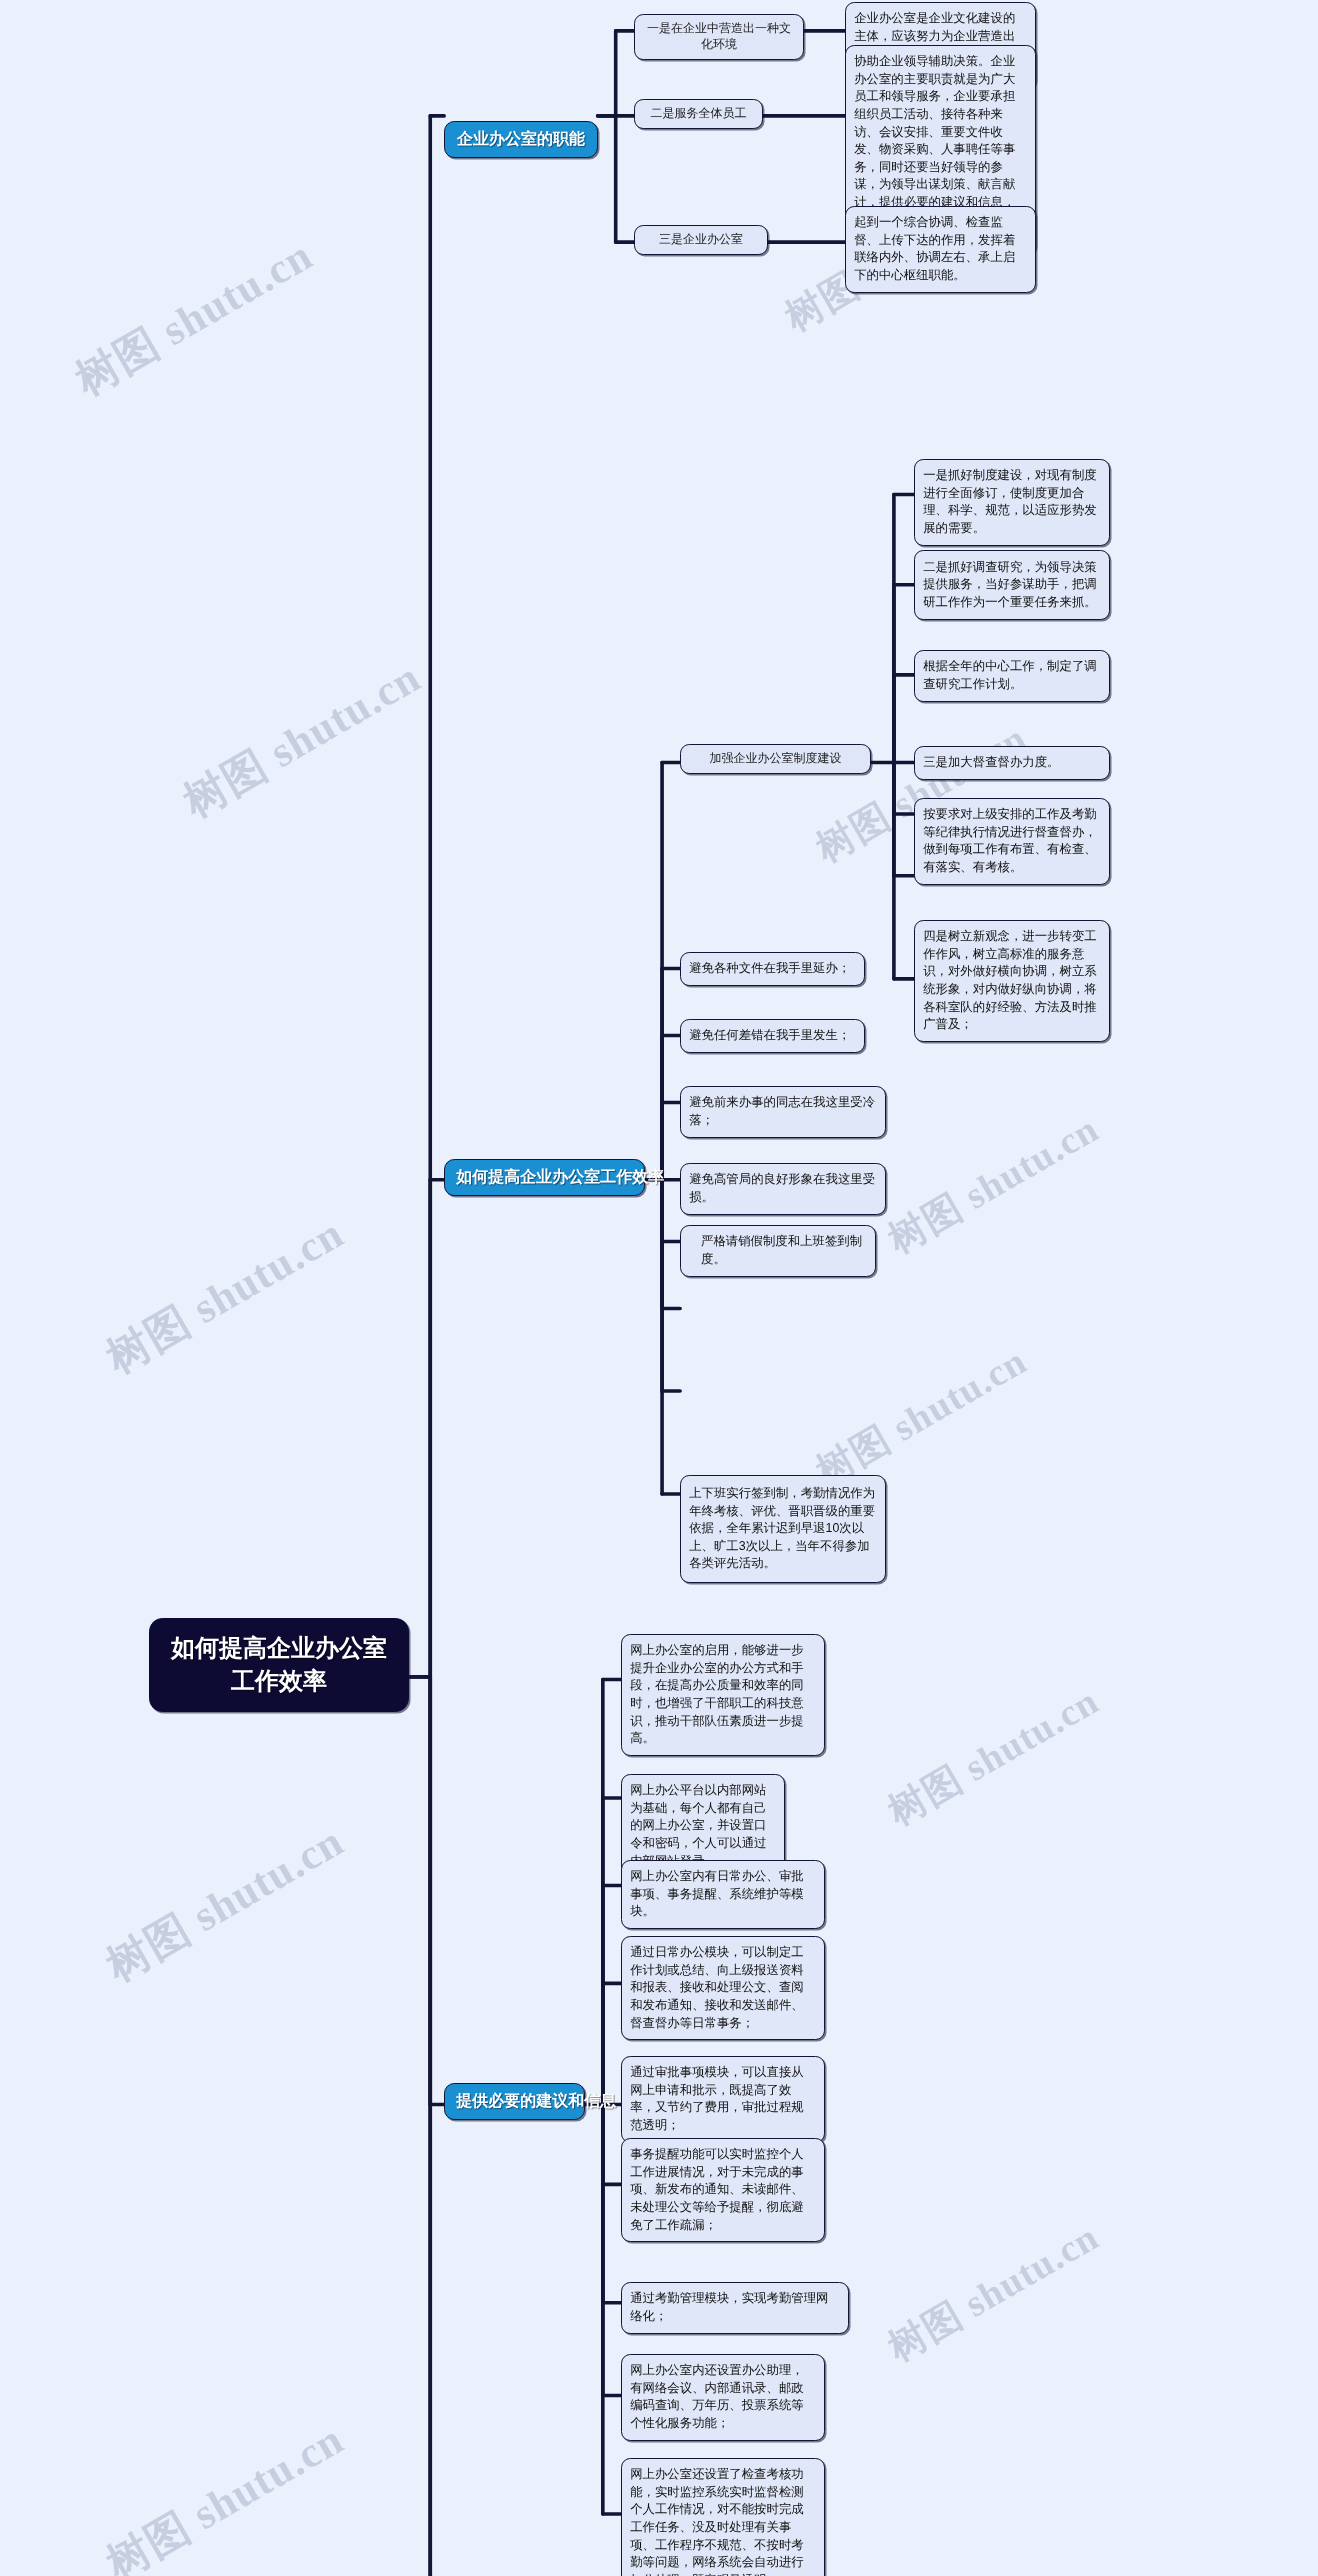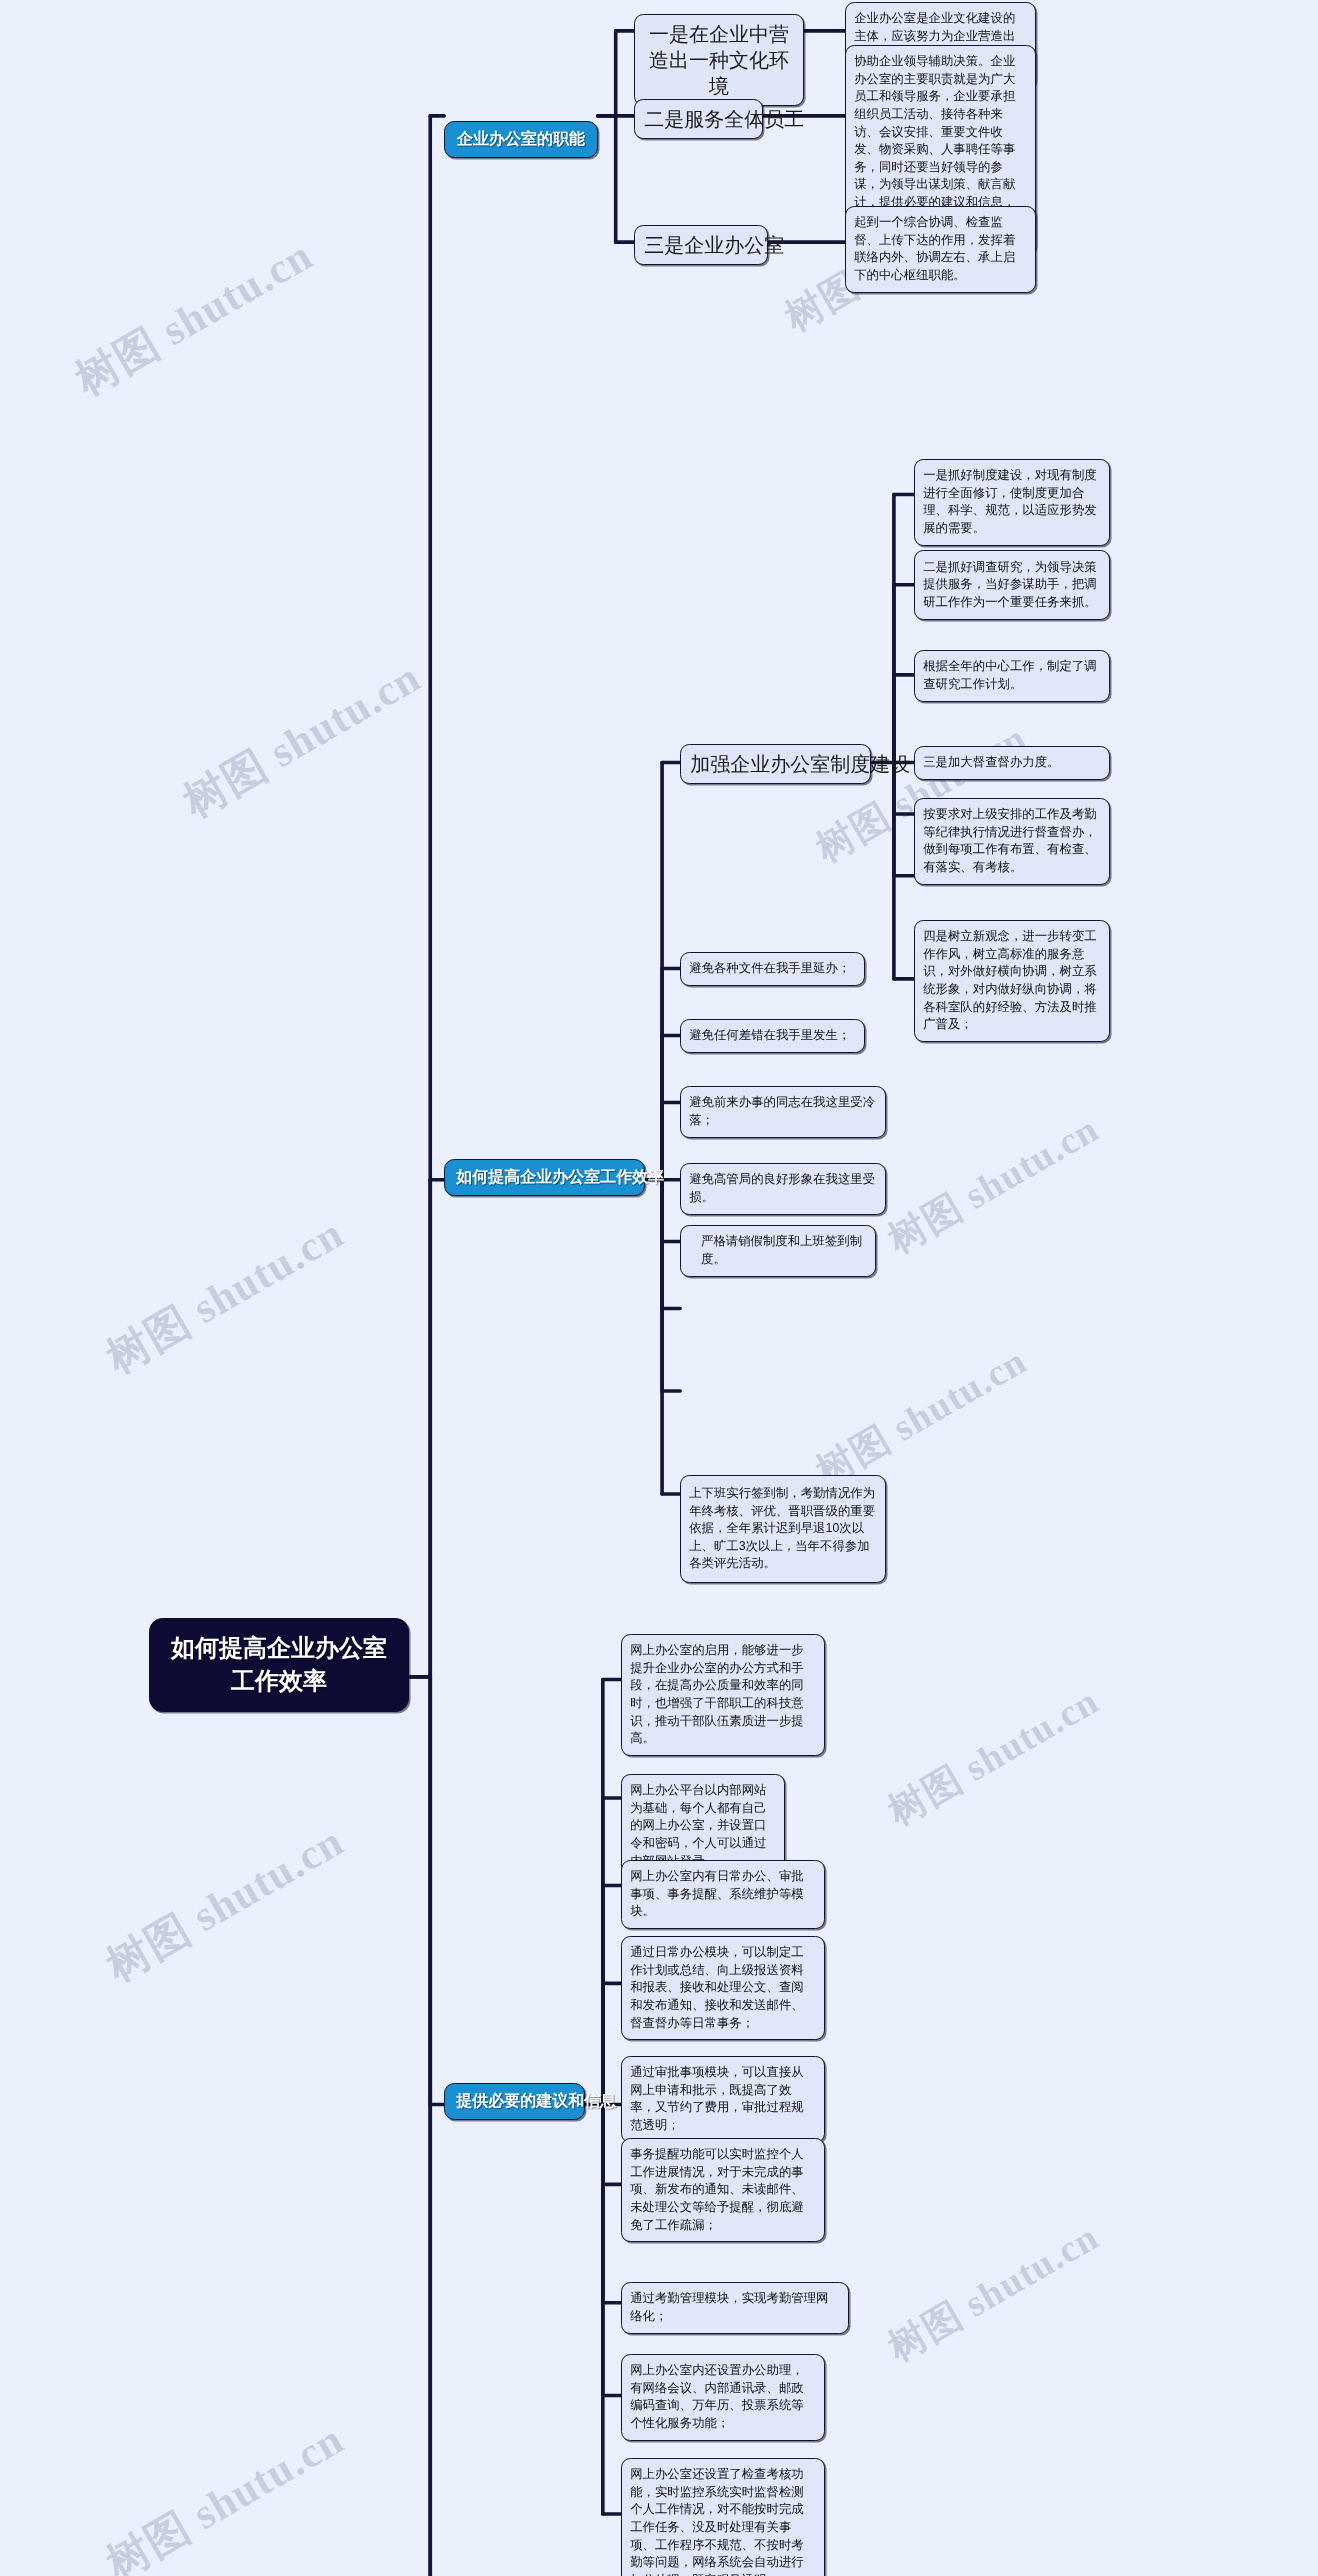--- a/index.html
+++ b/index.html
@@ -27,21 +27,21 @@
   
   .lvl1 {
     background:#1a8fd1; border:1.5px solid #141436; border-radius:10.3px;
     color:#ffffff; font-size:16px; font-weight:700; line-height:1.3;
     padding:7.2px 11.3px; white-space:nowrap;
     text-shadow: 1px 1px 1px rgba(0,0,0,.45);
   }
   
   .lvl2 {
     background:#dfe6f7; border:1.5px solid #141436; border-radius:9.3px;
-    color:#1b1b1b; font-size:20px; line-height:1.3; padding:6.2px 9.3px;
+    color:#1b1b1b; font-size:12px; line-height:1.3; padding:6.2px 9.3px;
     white-space:nowrap;
   }
   
   .leaf {
     background:#e0e7f8; border:1.5px solid #141436; border-radius:9.3px;
     color:#101010; font-size:12.4px; line-height:1.42; padding:7.2px 8.2px;
     text-align:left; align-items:center;
   }
 
   .wm { position:absolute; color:rgba(120,130,160,.30); font-weight:700;

